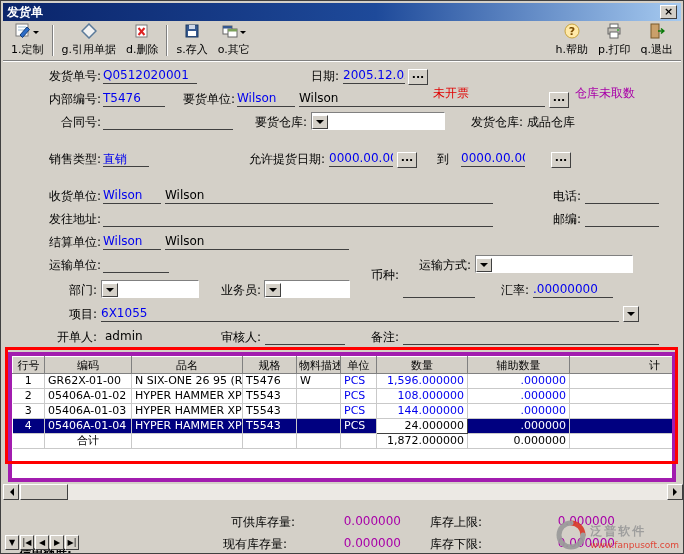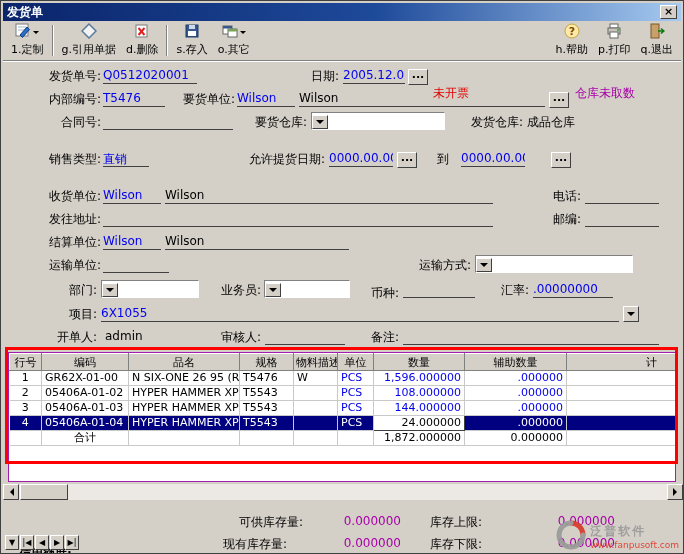--- a/index.html
+++ b/index.html
@@ -42,21 +42,21 @@
           line-height:10px; font-size:11px; font-weight:bold; }
   .combo { position:absolute; height:18px; background:#fff;
            border:1px solid; border-color:#808080 #fff #fff #808080; display:flex;flex-direction:column; }
   .combo-val { flex:1; padding:1px 3px; overflow:hidden; white-space:nowrap; }
   .combo-btn { width:16px; display:flex; align-items:center; justify-content:center; }
   .tri-d { width:0; height:0; border:4px solid transparent; border-top-color:#000; margin-top:4px; }
   .dd-btn { position:absolute; width:16px; height:16px; display:flex; align-items:center; justify-content:center; }
 
   
   .grid-wrap { position:absolute; left:7px; top:351px; width:668px; height:130px;
-               background:#fff; border:1px solid #a21caf; overflow:hidden; }
+               background:#fff; border:4px solid #a21caf; overflow:hidden; }
   table.grid { border-collapse:collapse; table-layout:fixed; width:727px; font-size:11px; }
   .grid th { background:#d4d0c8; font-weight:normal; height:17px; padding:0 2px;
              border:1px solid; border-color:#ffffff #808080 #808080 #ffffff;
              overflow:hidden; white-space:nowrap; }
   .grid td { height:15px; line-height:14px; padding:0 3px;
              border-right:1px solid #c9c9c9; border-bottom:1px solid #c9c9c9;
              overflow:hidden; white-space:nowrap; }
   .num { text-align:right; color:#0000ee; }
   .unit { color:#0000ee; }
   .grid tr.sel td { background:#000080; color:#fff; }
@@ -251,21 +251,21 @@
         <i class="tri-d"></i>
       </span>
   </span>
   <span class="lbl" style="left:210px;top:281px;width:50px">业务员:</span>
   <span class="combo" style="left:263px;top:279px;width:86px">
     <span class="combo-val">郑秀清</span>
     <span class="combo-btn raised">
         <i class="tri-d"></i>
       </span>
   </span>
-  <span class="lbl" style="left:358px;top:284px;width:40px">币种:</span>
+  <span class="lbl" style="left:358px;top:266px;width:40px">币种:</span>
   <span class="fld u" style="left:402px;top:281px;width:72px"></span>
   <span class="lbl" style="left:488px;top:281px;width:40px">汇率:</span>
   <span class="fld u blue" style="left:532px;top:281px;width:80px">.00000000</span>
 
   <span class="lbl" style="left:52px;top:305px;width:44px">项目:</span>
   <span class="fld u blue" style="left:100px;top:305px;width:518px">6X1055</span>
   <span class="dd-btn raised" style="left:622px;top:305px">
       <i class="tri-d"></i>
     </span>
 
@@ -366,21 +366,21 @@
     <span class="sbtn raised">
         <i class="tri-l"></i>
       </span>
     <span class="sthumb raised"></span>
     <span class="sbtn raised" style="margin-left:auto">
         <i class="tri-r"></i>
       </span>
   </div>
 
   <span class="lbl bold" style="left:18px;top:513px;width:72px;text-align:left">信用额度:</span>
-  <span class="lbl" style="left:216px;top:513px;width:86px">可供库存量:</span>
+  <span class="lbl" style="left:208px;top:513px;width:86px">可供库存量:</span>
   <span class="fld magenta" style="left:306px;top:513px;width:94px;text-align:right">0.000000</span>
   <span class="lbl" style="left:415px;top:513px;width:66px">库存上限:</span>
   <span class="fld magenta" style="left:520px;top:513px;width:94px;text-align:right">0.000000</span>
 
   <span class="navbtn raised" style="left:4px;top:534px">▼</span>
   <span class="navbtn raised" style="left:19px;top:534px">|◀</span>
   <span class="navbtn raised" style="left:34px;top:534px">◀</span>
   <span class="navbtn raised" style="left:49px;top:534px">▶</span>
   <span class="navbtn raised" style="left:64px;top:534px">▶|</span>
   <span class="lbl bold" style="left:82px;top:535px;width:26px;text-align:left">额:</span>

